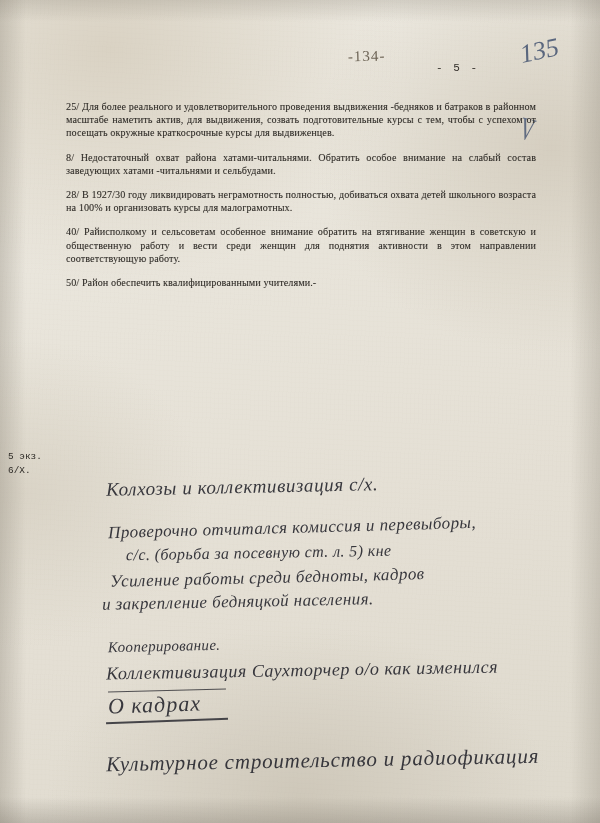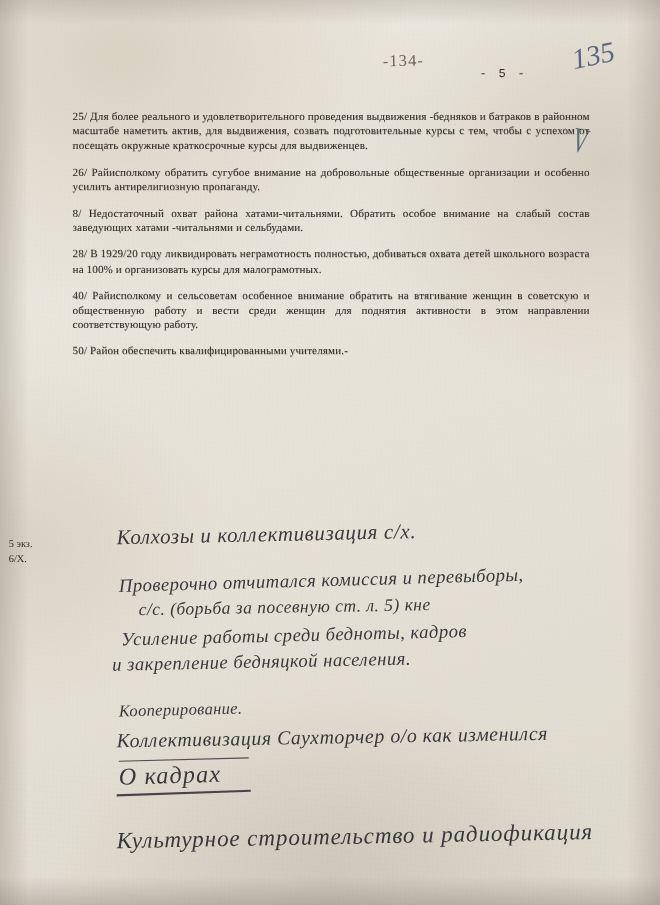--- a/index.html
+++ b/index.html
@@ -106,25 +106,24 @@
     color: #3a4b6b;
     transform: rotate(14deg) scaleY(1.6);
     opacity: 0.75;
   }
 
   
   #copies-note {
     position: absolute;
     left: 8px;
     top: 450px;
-    font-family: Liberation Serif, serif;
+    font-family: Liberation Mono, monospace;
     font-size: 9.4px;
     line-height: 13.5px;
     color: #2e2b27;
-    margin-top: 39px;
   }
 
   
   #handwriting {
     position: absolute;
     left: 92px;
     top: 470px;
     width: 470px;
     height: 330px;
     color: #2b2b30;
@@ -178,23 +177,22 @@
   <div class="edge-shadow" id="edge-top"></div>
   <div class="edge-shadow" id="edge-bottom"></div>
 
   <div id="page-num-pencil">-134-</div>
   <div id="page-num-typed">- 5 -</div>
   <div id="page-num-ink">135</div>
   <div id="check-mark">V</div>
 
   <div id="typed-block">
     <div class="para">25/ Для более реального и удовлетворительного проведения выдвижения -бедняков и батраков в районном масштабе наметить актив, для выдвижения, созвать подготовительные курсы с тем, чтобы с успехом от посещать окружные краткосрочные курсы для выдвиженцев.</div>
-    <div class="para">26/ Райисполкому обратить сугубое внимание на добровольные общественные организации и особенно усилить антирелигиозную пропаганду.</div>
     <div class="para">8/ Недостаточный охват района хатами-читальнями. Обратить особое внимание на слабый состав заведующих хатами -читальнями и сельбудами.</div>
-    <div class="para">28/ В 1929/20 году ликвидировать неграмотность полностью, добиваться охвата детей школьного возраста на 100% и организовать курсы для малограмотных.</div>
+    <div class="para">28/ В 1927/30 году ликвидировать неграмотность полностью, добиваться охвата детей школьного возраста на 100% и организовать курсы для малограмотных.</div>
     <div class="para">40/ Райисполкому и сельсоветам особенное внимание обратить на втягивание женщин в советскую и общественную работу и вести среди женщин для поднятия активности в этом направлении соответствующую работу.</div>
     <div class="para">50/ Район обеспечить квалифицированными учителями.-</div>
   </div>
 
   <div id="copies-note">
     <div>5 экз.</div>
     <div>6/Х.</div>
   </div>
 
   <div id="handwriting">

